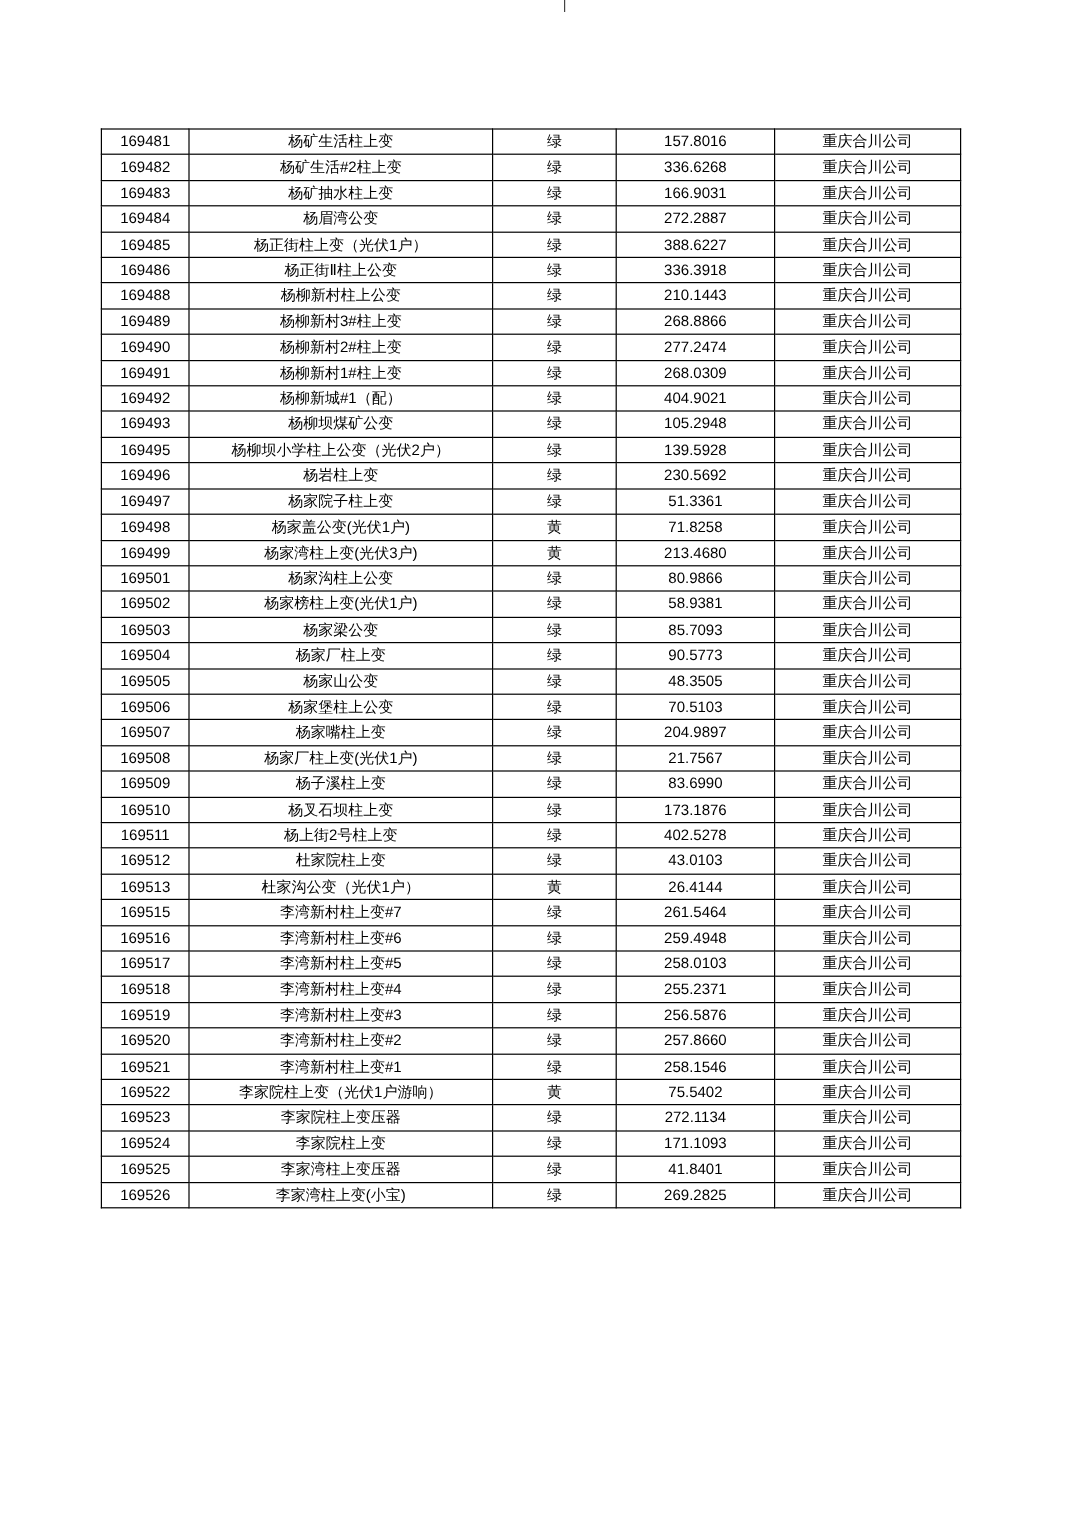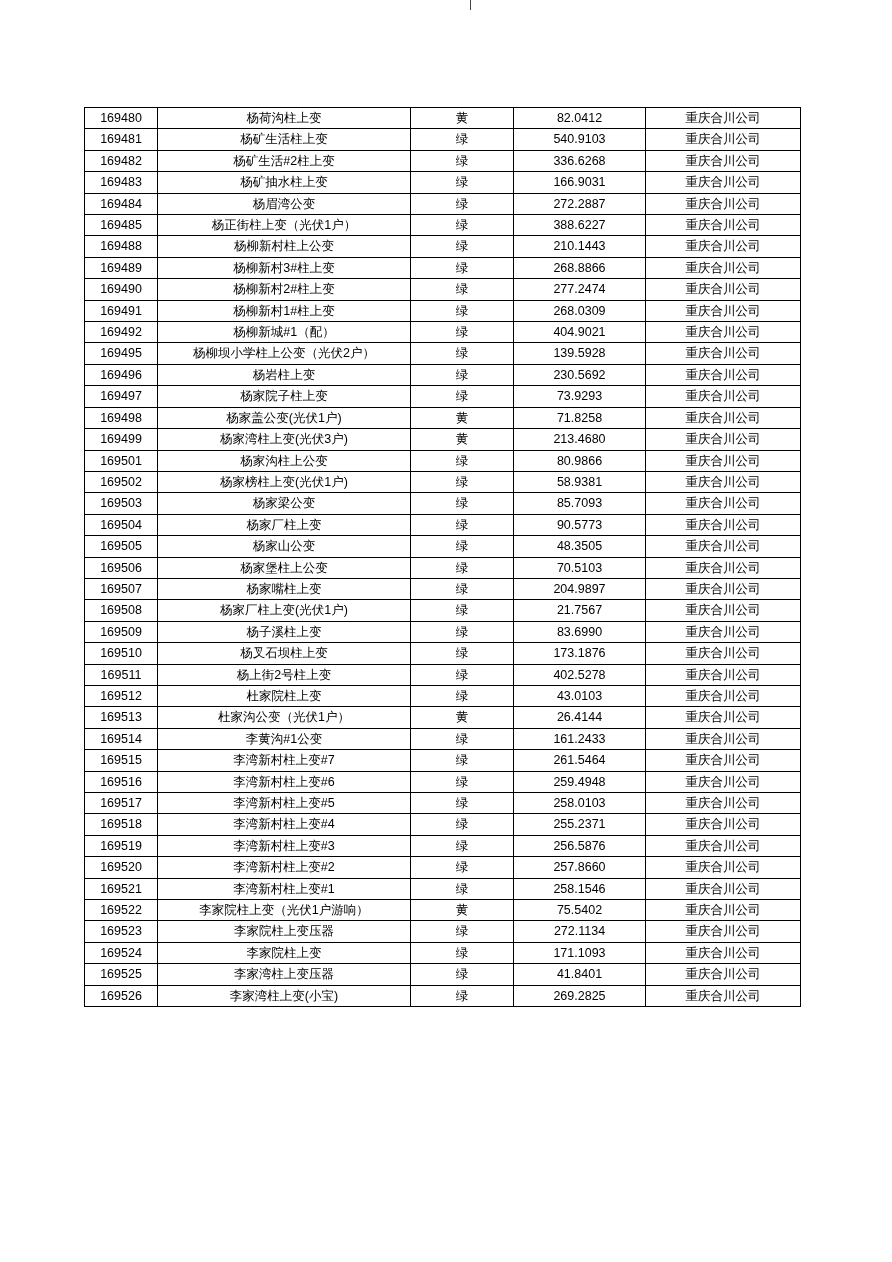--- a/index.html
+++ b/index.html
@@ -55,33 +55,26 @@
   <table class="data-table">
     <colgroup>
       <col class="c-id">
       <col class="c-name">
       <col class="c-status">
       <col class="c-value">
       <col class="c-company">
     </colgroup>
     <tbody>
 
-  <tr>
-    <td>169480</td>
-    <td>杨荷沟柱上变</td>
-    <td>黄</td>
-    <td>82.0412</td>
-    <td>重庆合川公司</td>
-  </tr>
 
   <tr>
     <td>169481</td>
     <td>杨矿生活柱上变</td>
     <td>绿</td>
-    <td>540.9103</td>
+    <td>157.8016</td>
     <td>重庆合川公司</td>
   </tr>
 
   <tr>
     <td>169482</td>
     <td>杨矿生活#2柱上变</td>
     <td>绿</td>
     <td>336.6268</td>
     <td>重庆合川公司</td>
   </tr>
@@ -103,20 +96,27 @@
   </tr>
 
   <tr>
     <td>169485</td>
     <td>杨正街柱上变（光伏1户）</td>
     <td>绿</td>
     <td>388.6227</td>
     <td>重庆合川公司</td>
   </tr>
 
+  <tr>
+    <td>169486</td>
+    <td>杨正街Ⅱ柱上公变</td>
+    <td>绿</td>
+    <td>336.3918</td>
+    <td>重庆合川公司</td>
+  </tr>
 
 
   <tr>
     <td>169488</td>
     <td>杨柳新村柱上公变</td>
     <td>绿</td>
     <td>210.1443</td>
     <td>重庆合川公司</td>
   </tr>
 
@@ -145,20 +145,27 @@
   </tr>
 
   <tr>
     <td>169492</td>
     <td>杨柳新城#1（配）</td>
     <td>绿</td>
     <td>404.9021</td>
     <td>重庆合川公司</td>
   </tr>
 
+  <tr>
+    <td>169493</td>
+    <td>杨柳坝煤矿公变</td>
+    <td>绿</td>
+    <td>105.2948</td>
+    <td>重庆合川公司</td>
+  </tr>
 
 
   <tr>
     <td>169495</td>
     <td>杨柳坝小学柱上公变（光伏2户）</td>
     <td>绿</td>
     <td>139.5928</td>
     <td>重庆合川公司</td>
   </tr>
 
@@ -167,21 +174,21 @@
     <td>杨岩柱上变</td>
     <td>绿</td>
     <td>230.5692</td>
     <td>重庆合川公司</td>
   </tr>
 
   <tr>
     <td>169497</td>
     <td>杨家院子柱上变</td>
     <td>绿</td>
-    <td>73.9293</td>
+    <td>51.3361</td>
     <td>重庆合川公司</td>
   </tr>
 
   <tr>
     <td>169498</td>
     <td>杨家盖公变(光伏1户)</td>
     <td>黄</td>
     <td>71.8258</td>
     <td>重庆合川公司</td>
   </tr>
@@ -292,27 +299,20 @@
   </tr>
 
   <tr>
     <td>169513</td>
     <td>杜家沟公变（光伏1户）</td>
     <td>黄</td>
     <td>26.4144</td>
     <td>重庆合川公司</td>
   </tr>
 
-  <tr>
-    <td>169514</td>
-    <td>李黄沟#1公变</td>
-    <td>绿</td>
-    <td>161.2433</td>
-    <td>重庆合川公司</td>
-  </tr>
 
   <tr>
     <td>169515</td>
     <td>李湾新村柱上变#7</td>
     <td>绿</td>
     <td>261.5464</td>
     <td>重庆合川公司</td>
   </tr>
 
   <tr>

